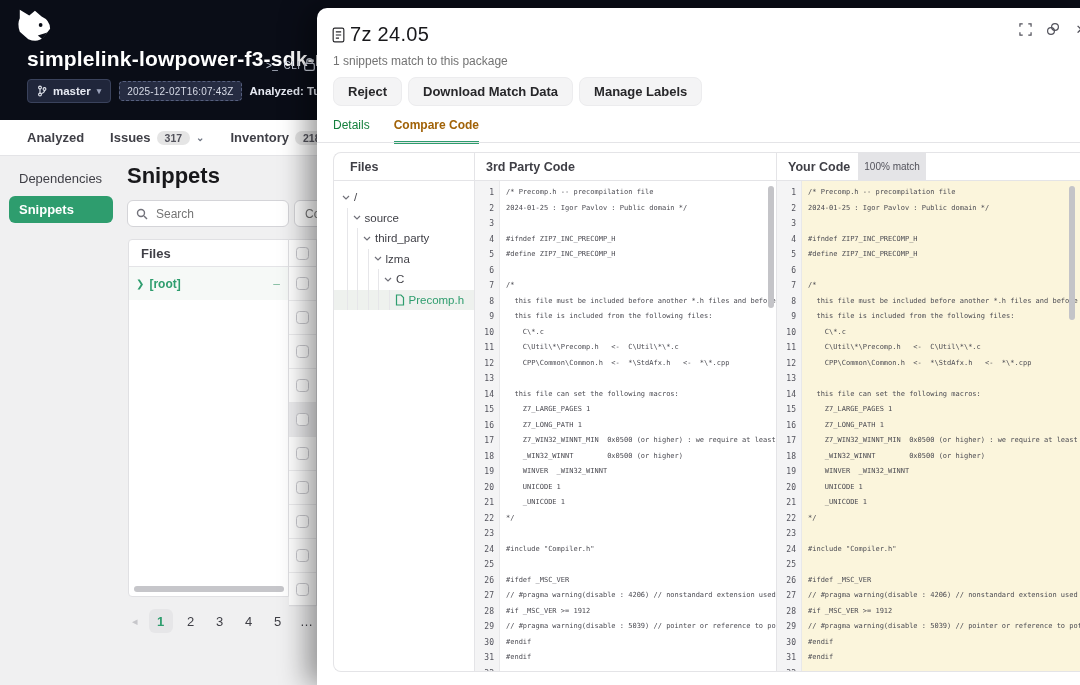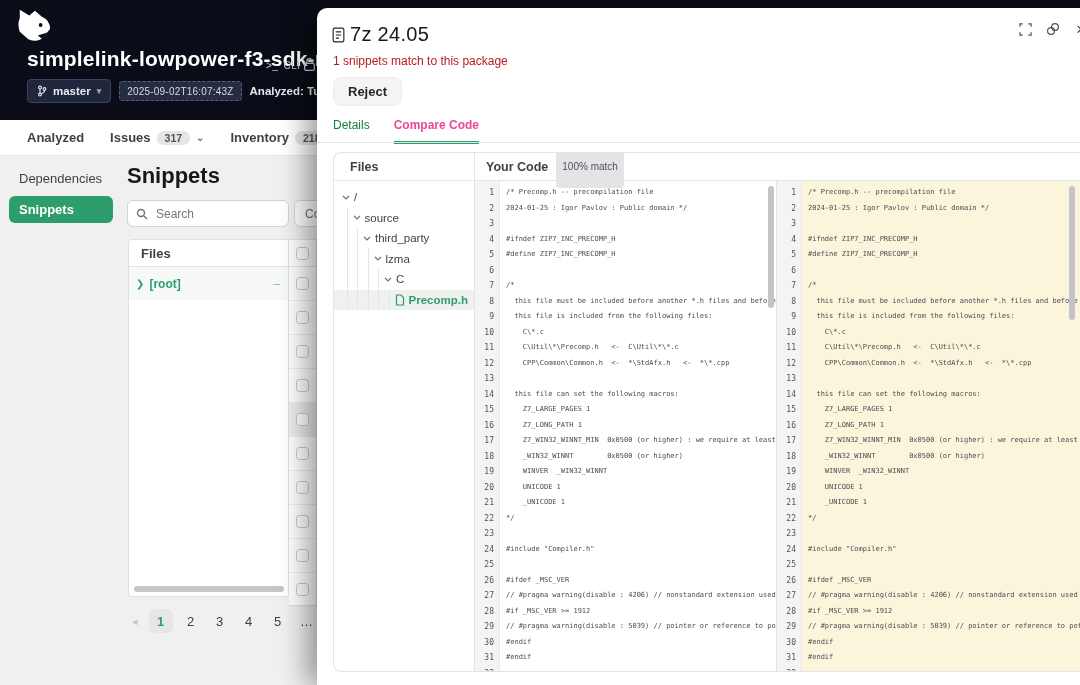--- a/index.html
+++ b/index.html
@@ -62,41 +62,41 @@
   .pg.active{background:#e6e6e8;color:#2E9D6E;font-weight:700;width:24px;}
 
   
   .modal{left:317px;top:8px;width:763px;height:677px;background:#fff;border-radius:10px 0 0 0;
     box-shadow:-10px 0 28px rgba(0,0,0,.4);z-index:10;}
   .m-icons{position:absolute;top:13px;left:700px;display:flex;gap:12px;align-items:center;}
   .m-icons .icbtn{cursor:pointer;display:flex;align-items:center;justify-content:center;width:16px;height:16px;}
   .m-close{font-size:13px;color:#52525b;}
   .m-titlerow{position:absolute;left:15px;top:13px;display:flex;align-items:flex-start;gap:5px;}
   .m-title{font-size:20px;font-weight:500;color:#18181b;letter-spacing:.3px;line-height:26px;}
-  .m-sub{position:absolute;left:16px;top:46px;font-size:12px;color:#b91c1c;}
+  .m-sub{position:absolute;left:16px;top:46px;font-size:12px;color:#737373;}
   .m-actions{position:absolute;left:16px;top:69px;display:flex;gap:6px;}
   .m-btn{height:29px;padding:0 14px;background:#f4f4f5;border:1px solid #ececee;border-radius:8px;
     font-size:13px;font-weight:600;color:#27272a;display:flex;align-items:center;cursor:pointer;white-space:nowrap;}
   .m-tabs{position:absolute;left:16px;top:110px;display:flex;gap:24px;}
   .m-tab{font-size:12px;color:#15803d;padding-bottom:9px;cursor:pointer;}
-  .m-tab.active{color:#ec4899;font-weight:700;border-bottom:3px solid #2E9D6E;}
+  .m-tab.active{color:#a16207;font-weight:700;border-bottom:3px solid #2E9D6E;}
   .m-divider{position:absolute;left:0;right:0;top:134px;height:1px;background:#e4e4e7;}
 
   .cmp-table{position:absolute;left:16px;top:144px;width:747px;height:520px;border:1px solid #e4e4e7;
     border-right:none;border-radius:8px 0 0 8px;overflow:hidden;background:#fff;}
   .cmp-head{height:28px;border-bottom:1px solid #e4e4e7;display:flex;font-size:12.5px;font-weight:700;color:#3f3f46;}
   .cmp-head .c1{width:141px;border-right:1px solid #e4e4e7;display:flex;align-items:center;padding-left:16px;}
   .cmp-head .c2{width:302px;border-right:1px solid #e4e4e7;display:flex;align-items:center;padding-left:11px;}
   .cmp-head .c3{flex:1;display:flex;align-items:center;padding-left:11px;gap:8px;}
   .match-badge{background:#e4e4e7;border-radius:4px;padding:16px 6px;font-size:10px;font-weight:400;color:#52525b;}
   .cmp-body{display:flex;height:491px;}
   .tree-cell{width:141px;border-right:1px solid #e4e4e7;position:relative;padding-top:6px;}
   .tree-row{height:20.5px;display:flex;align-items:center;font-size:11.5px;color:#3f3f46;cursor:pointer;position:relative;}
   .tree-row.sel{background:#eef1ee;}
-  .tree-row.sel .tlabel{color:#2E9D6E;font-weight:700;}
+  .tree-row.sel .tlabel{color:#2E9D6E;font-weight:400;}
   .tree-row .tchev{display:flex;margin-right:4px;}
   .tlabel{white-space:nowrap;}
   .tguide{position:absolute;width:1px;background:#e6e6e9;}
   .code-cell{position:relative;display:flex;overflow:hidden;}
   .code-cell.tp{width:302px;border-right:1px solid #e4e4e7;}
   .code-cell.yc{flex:1;}
   .gutter{width:25px;background:#f4f4f5;border-right:1px solid #e8e8ea;padding-top:4px;flex:none;}
   .gutter .ln{height:15.5px;line-height:15.5px;font-family:"DejaVu Sans Mono",monospace;
     font-size:8px;color:#52525b;text-align:right;padding-right:5px;}
   .codepane{flex:1;padding:4px 0 0 6px;overflow:hidden;}
@@ -135,21 +135,21 @@
           <svg width="10" height="12" viewBox="0 0 10 12" fill="none" stroke="#e6e9f2" stroke-width="1.1">
             <circle cx="3" cy="2.5" r="1.4"></circle>
               <circle cx="3" cy="9.5" r="1.4"></circle>
               <circle cx="7.5" cy="4" r="1.4"></circle>
             <path d="M3 4 v4 M7.5 5.5 q0 2.5 -3.2 3"></path>
           </svg>
         </span>
         <span>master</span>
         <span class="chev">▾</span>
       </div>
-      <div class="ts-badge">2025-09-02T16:07:43Z</div>
+      <div class="ts-badge">2025-12-02T16:07:43Z</div>
       <div class="analyzed">Analyzed: Tuesday, September</div>
     </div>
   </div>
 
   <div class="abs tabbar">
       <div class="nav-tab">
         <span>Analyzed</span>
       </div>
       <div class="nav-tab">
         <span>Issues</span>
@@ -267,30 +267,33 @@
         <svg width="13" height="16" viewBox="0 0 12 15" fill="none" stroke="#27272a" stroke-width="1.1">
           <rect x="1" y="1" width="10" height="13" rx="1.5"></rect>
             <path d="M3.5 4.5 h5 M3.5 7.5 h5 M3.5 10.5 h3"></path>
         </svg>
       </span>
       <span class="m-title">7z 24.05</span>
     </div>
     <div class="m-sub">1 snippets match to this package</div>
     <div class="m-actions">
         <div class="m-btn">Reject</div>
+        <div class="m-btn">Download Match Data</div>
+        <div class="m-btn">Manage Labels</div>
       </div>
     <div class="m-tabs">
         <div class="m-tab">Details</div>
         <div class="m-tab active">Compare Code</div>
       </div>
     <div class="m-divider"></div>
 
     <div class="cmp-table">
       <div class="cmp-head">
         <div class="c1">Files</div>
+        <div class="c2">3rd Party Code</div>
         <div class="c3">
           <span>Your Code</span>
           <span class="match-badge">100% match</span>
         </div>
       </div>
       <div class="cmp-body">
         <div class="tree-cell">
             <div class="tree-row" style="padding-left: 8px;">
               <span class="tchev">
                 <svg width="8" height="5" viewBox="0 0 8 5" fill="none" stroke="#71717a" stroke-width="1.2">

